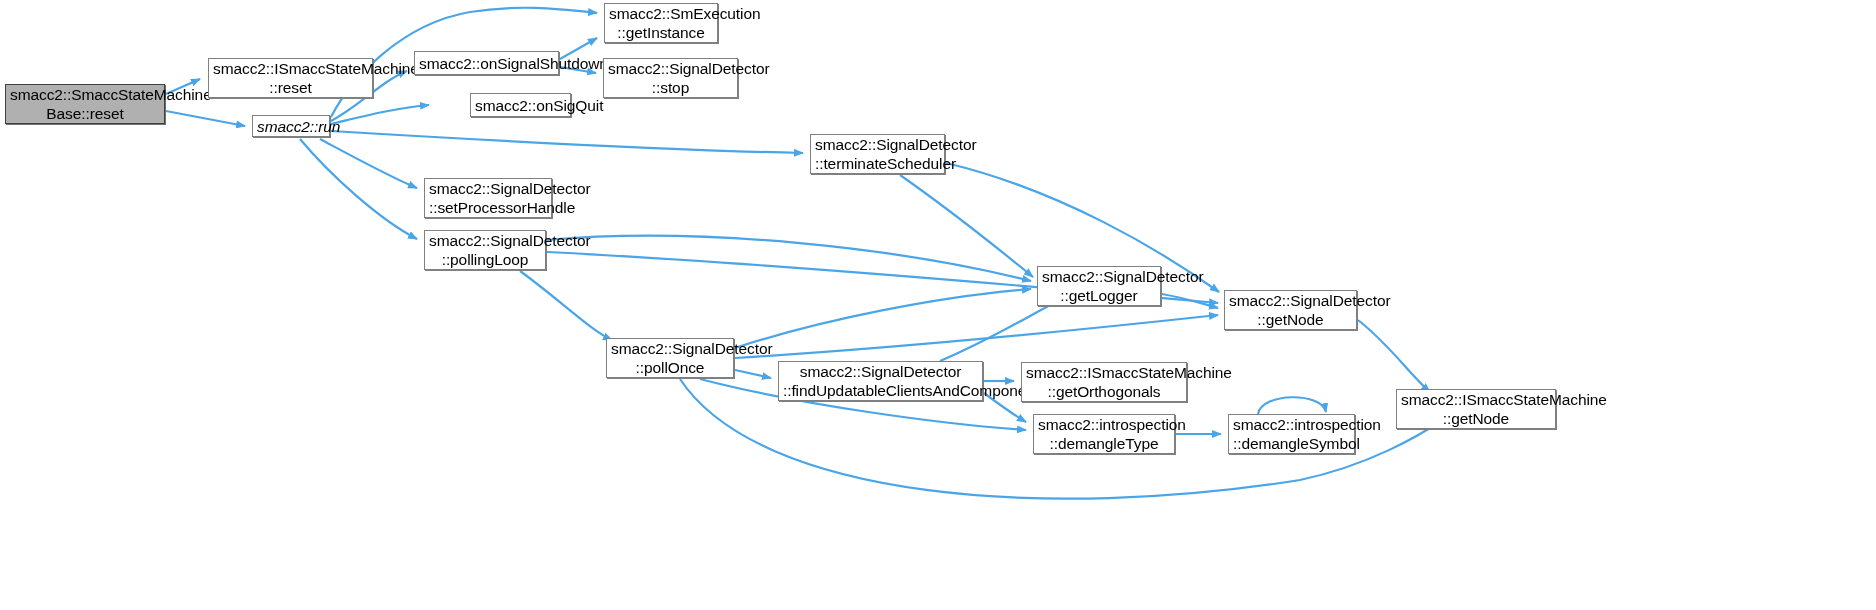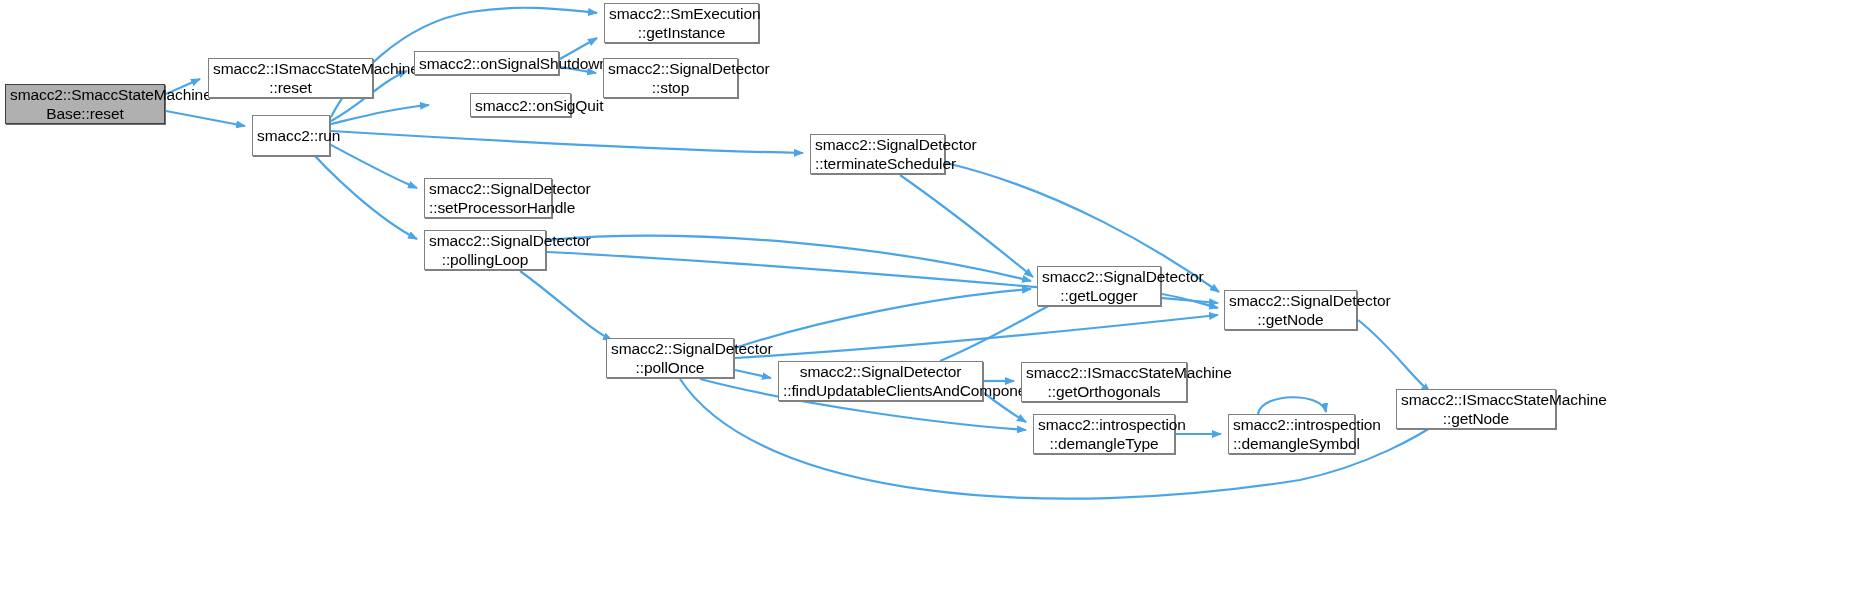--- a/index.html
+++ b/index.html
@@ -104,24 +104,24 @@
 
       <path d="M1258,414 C1262,392 1322,392 1326,412"></path>
     </g>
   </svg>
 
   <div id="nodes">
       <div class="node root" style="left: 5px; top: 84px; width: 160px; height: 40px;"><span class="lbl">smacc2::SmaccStateMachine
 Base::reset</span></div>
       <div class="node" style="left: 208px; top: 58px; width: 165px; height: 40px;"><span class="lbl">smacc2::ISmaccStateMachine
 ::reset</span></div>
-      <div class="node" style="left: 252px; top: 115px; width: 78px; height: 41px;"><span class="lbl">smacc2::run</span></div>
+      <div class="node" style="left: 252px; top: 115px; width: 78px; height: 22px; font-style: italic;"><span class="lbl">smacc2::run</span></div>
       <div class="node" style="left: 414px; top: 51px; width: 145px; height: 24px;"><span class="lbl">smacc2::onSignalShutdown</span></div>
       <div class="node" style="left: 436px; top: 93px; width: 101px; height: 24px; margin-left: 34px;"><span class="lbl">smacc2::onSigQuit</span></div>
-      <div class="node" style="left: 604px; top: 3px; width: 155px; height: 40px;"><span class="lbl">smacc2::SmExecution
+      <div class="node" style="left: 604px; top: 3px; width: 114px; height: 40px;"><span class="lbl">smacc2::SmExecution
 ::getInstance</span></div>
       <div class="node" style="left: 603px; top: 58px; width: 135px; height: 40px;"><span class="lbl">smacc2::SignalDetector
 ::stop</span></div>
       <div class="node" style="left: 810px; top: 134px; width: 135px; height: 40px;"><span class="lbl">smacc2::SignalDetector
 ::terminateScheduler</span></div>
       <div class="node" style="left: 424px; top: 178px; width: 128px; height: 40px;"><span class="lbl">smacc2::SignalDetector
 ::setProcessorHandle</span></div>
       <div class="node" style="left: 424px; top: 230px; width: 122px; height: 40px;"><span class="lbl">smacc2::SignalDetector
 ::pollingLoop</span></div>
       <div class="node" style="left: 1037px; top: 266px; width: 124px; height: 40px;"><span class="lbl">smacc2::SignalDetector

